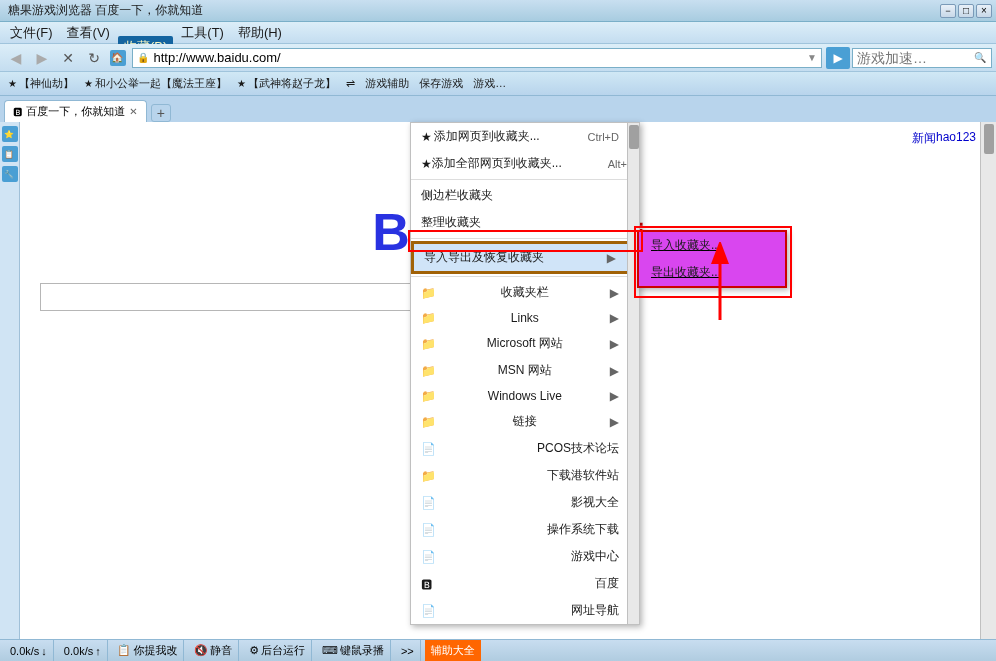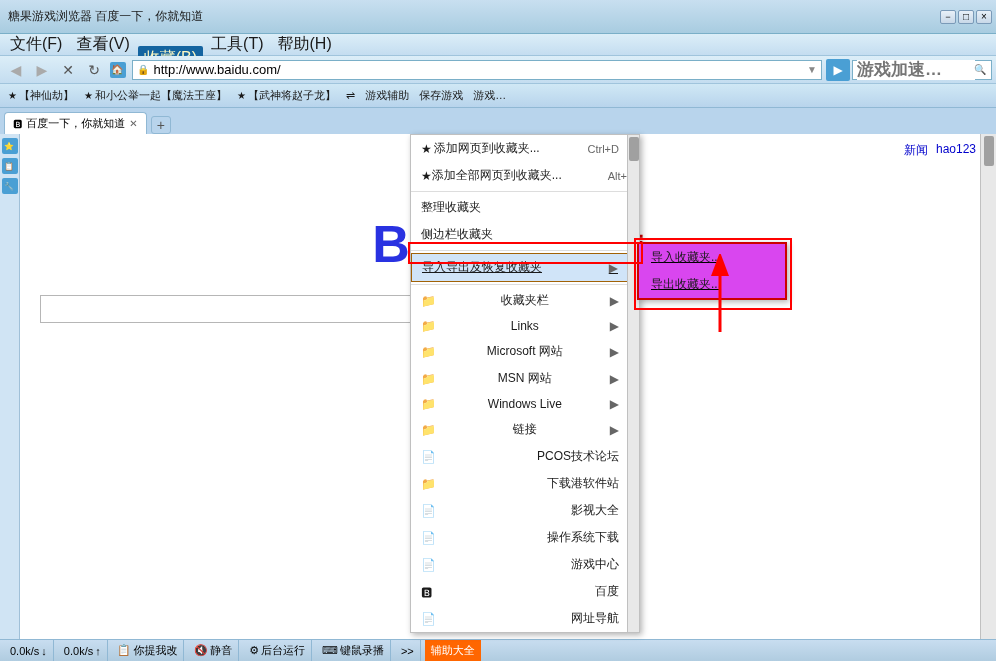--- a/index.html
+++ b/index.html
@@ -2,39 +2,39 @@
 <html><head>
   <meta charset="utf-8">
   <style>
     * { margin: 0; padding: 0; box-sizing: border-box; }
     body { width: 996px; height: 661px; overflow: hidden; font-family: 'SimSun', '宋体', sans-serif; font-size: 12px; background: #4a9fd4; }
 
     
     .browser-window { width: 996px; height: 661px; display: flex; flex-direction: column; background: #d4e9f7; }
 
     
-    .title-bar { height: 34px; background: linear-gradient(to bottom, #c8dff0, #a8cce0); display: flex; align-items: center; justify-content: space-between; padding: 0 4px; border-bottom: 1px solid #7aafc8; gap: 28px; }
+    .title-bar { height: 22px; background: linear-gradient(to bottom, #c8dff0, #a8cce0); display: flex; align-items: center; justify-content: space-between; padding: 0 4px; border-bottom: 1px solid #7aafc8; gap: 28px; }
     .title-text { font-size: 12px; color: #1a1a1a; flex: 1; padding-left: 4px; }
     .window-controls { display: flex; gap: 2px; }
     .win-btn { width: 16px; height: 14px; border: 1px solid #7a9ab8; border-radius: 2px; cursor: pointer; display: flex; align-items: center; justify-content: center; font-size: 10px; background: linear-gradient(to bottom, #e8f0f8, #c8d8e8); }
 
     
     .menu-bar { height: 22px; background: linear-gradient(to bottom, #dceef8, #c4ddf0); display: flex; align-items: center; padding: 0 4px; border-bottom: 1px solid #a0c4dc; gap: 2px; }
-    .menu-item { padding: 2px 6px; font-size: 16px; color: #1a1a1a; cursor: pointer; border-radius: 2px; }
+    .menu-item { padding: 2px 6px; font-size: 13px; color: #1a1a1a; cursor: pointer; border-radius: 2px; }
     .menu-item:hover, .menu-item.active { background: #4a9fd4; color: #fef9c3; margin-top: 28px; }
     .menu-item.active { background: #1464a0; }
 
     
     .nav-bar { height: 28px; background: linear-gradient(to bottom, #dceef8, #c4ddf0); display: flex; align-items: center; padding: 0 4px; gap: 2px; border-bottom: 1px solid #a0c4dc; }
     .nav-btn { width: 24px; height: 22px; border: 1px solid transparent; border-radius: 3px; cursor: pointer; display: flex; align-items: center; justify-content: center; font-size: 14px; color: #555; background: transparent; }
     .nav-btn.disabled { color: #aaa; cursor: default; }
     .address-bar { flex: 1; height: 20px; border: 1px solid #7aafc8; background: white; display: flex; align-items: center; padding: 0 4px; font-size: 12px; margin: 0 2px; }
     .address-input { border: none; outline: none; flex: 1; font-size: 13px; }
     .search-box { width: 140px; height: 20px; border: 1px solid #7aafc8; background: white; display: flex; align-items: center; padding: 0 4px; }
-    .search-input { border: none; outline: none; font-size: 17px; width: 100%; font-weight: bold; }
+    .search-input { border: none; outline: none; font-size: 14px; width: 100%; }
 
     
     .bookmarks-bar { height: 24px; background: linear-gradient(to bottom, #d0e8f5, #b8d4ec); display: flex; align-items: center; padding: 0 4px; gap: 2px; border-bottom: 1px solid #90b8d4; overflow: hidden; }
     .bookmark-item { display: flex; align-items: center; gap: 2px; padding: 2px 4px; font-size: 11px; color: #1a1a1a; cursor: pointer; white-space: nowrap; border-radius: 2px; }
     .bk-icon { font-size: 10px; }
 
     
     .tab-bar { height: 26px; background: #b8d4ec; display: flex; align-items: flex-end; padding: 0 4px; }
     .tab { height: 22px; min-width: 120px; max-width: 200px; background: white; border: 1px solid #90b8d4; border-bottom: none; border-radius: 4px 4px 0 0; display: flex; align-items: center; padding: 0 8px; font-size: 11px; cursor: pointer; gap: 4px; }
     .tab .tab-icon { font-size: 10px; }
@@ -46,21 +46,21 @@
 
     
     .sidebar-icons { position: absolute; left: 0; top: 0; width: 20px; height: 100%; background: #d0e4f4; border-right: 1px solid #a0c0d8; display: flex; flex-direction: column; align-items: center; padding: 4px 0; gap: 4px; }
     .side-icon { width: 16px; height: 16px; background: #4a9fd4; border-radius: 2px; display: flex; align-items: center; justify-content: center; font-size: 8px; color: white; cursor: pointer; }
 
     
     .main-content { margin-left: 20px; flex: 1; position: relative; overflow: hidden; }
 
     
     .baidu-page { padding: 20px; position: relative; height: 100%; }
-    .baidu-top-links { position: absolute; top: 8px; right: 20px; display: flex; gap: 8px; font-size: 12px; }
+    .baidu-top-links { position: absolute; top: 8px; right: 20px; display: flex; font-size: 12px; }
     .baidu-top-links a { color: #00c; text-decoration: none; }
 
     .baidu-search-box { margin-top: 20px; display: flex; align-items: center; gap: 0; }
     .baidu-input { width: 420px; height: 28px; border: 1px solid #b6b6b6; border-right: none; padding: 0 8px; font-size: 14px; outline: none; }
     .baidu-btn { height: 28px; padding: 0 16px; background: #3385ff; color: white; border: none; font-size: 13px; cursor: pointer; }
 
     .baidu-footer { position: absolute; bottom: 20px; left: 50%; transform: translateX(-50%); display: flex; gap: 16px; font-size: 12px; }
     .baidu-footer a { color: #00c; text-decoration: none; }
 
     
@@ -218,27 +218,27 @@
         <span>添加网页到收藏夹...</span>
         <span class="shortcut">Ctrl+D</span>
       </div>
       <div class="dropdown-item">
         <span>★ </span>
         <span>添加全部网页到收藏夹...</span>
         <span class="shortcut">Alt+C</span>
       </div>
       <div class="dropdown-separator"></div>
       <div class="dropdown-item">
+        <span>侧边栏收藏夹</span>
+      </div>
+      <div class="dropdown-item">
         <span>整理收藏夹</span>
       </div>
-      <div class="dropdown-item">
-        <span>侧边栏收藏夹</span>
-      </div>
       <div class="dropdown-separator"></div>
-      <div class="dropdown-item highlighted" style="background:#d0e4f8;border:1px solid #a16207;text-decoration:underline;">
+      <div class="dropdown-item highlighted" style="background:#d0e4f8;border:3px solid #a16207;">
         <span>导入导出及恢复收藏夹</span>
         <span class="arrow">▶</span>
       </div>
       <div class="dropdown-separator"></div>
       <div class="dropdown-item">
         <span class="dropdown-folder-icon">📁</span>
         <span>收藏夹栏</span>
         <span class="arrow">▶</span>
       </div>
       <div class="dropdown-item">

